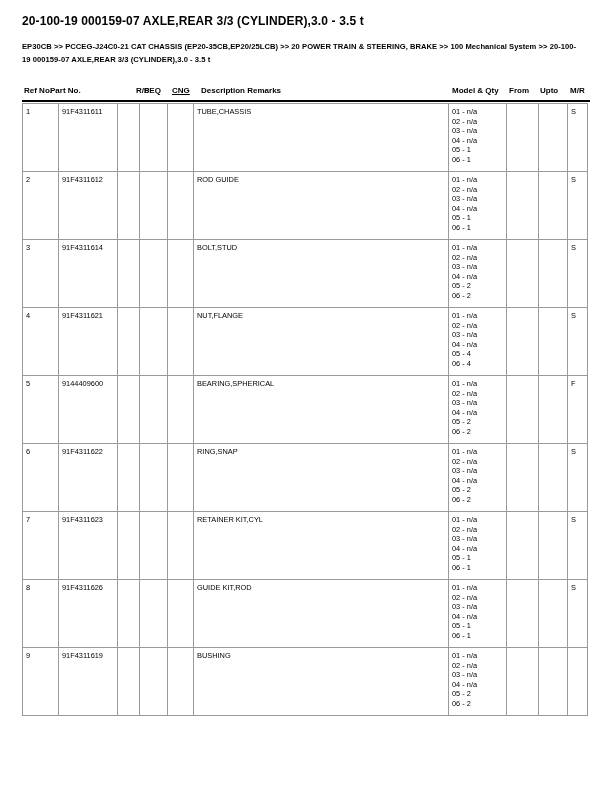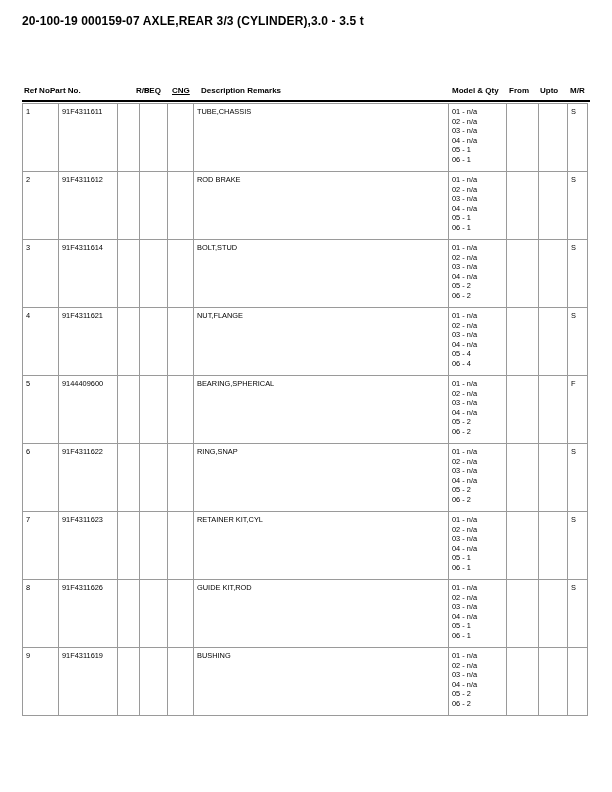--- a/index.html
+++ b/index.html
@@ -117,20 +117,21 @@
   }
   .mr-val { text-align: left; }
 </style>
 </head>
 <body>
 
 <div class="page">
 
   <div class="doc-title">20-100-19 000159-07 AXLE,REAR 3/3 (CYLINDER),3.0 - 3.5 t</div>
 
+  <div class="breadcrumb">EP30CB &gt;&gt; PCCEG-J24C0-21 CAT CHASSIS (EP20-35CB,EP20/25LCB) &gt;&gt; 20 POWER TRAIN &amp; STEERING, BRAKE &gt;&gt; 100 Mechanical System &gt;&gt; 20-100-19 000159-07 AXLE,REAR 3/3 (CYLINDER),3.0 - 3.5 t</div>
 
   <div class="col-headers">
     <span class="ch-ref">Ref No.</span>
     <span class="ch-part">Part No.</span>
     <span class="ch-rp">R/P</span>
     <span class="ch-seq">SEQ</span>
     <span class="ch-cng">CNG</span>
     <span class="ch-desc">Description Remarks</span>
     <span class="ch-model">Model &amp; Qty</span>
     <span class="ch-from">From</span>
@@ -174,21 +175,21 @@
           <td></td>
           <td class="mr-val">S</td>
           <td class="c-tail"></td>
         </tr>
         <tr>
           <td>2</td>
           <td>91F4311612</td>
           <td></td>
           <td></td>
           <td></td>
-          <td>ROD BRAKE</td>
+          <td>ROD GUIDE</td>
           <td>
             <span class="qty-line">01 - n/a</span>
             <span class="qty-line">02 - n/a</span>
             <span class="qty-line">03 - n/a</span>
             <span class="qty-line">04 - n/a</span>
             <span class="qty-line">05 - 1</span>
             <span class="qty-line">06 - 1</span>
           </td>
           <td></td>
           <td></td>

